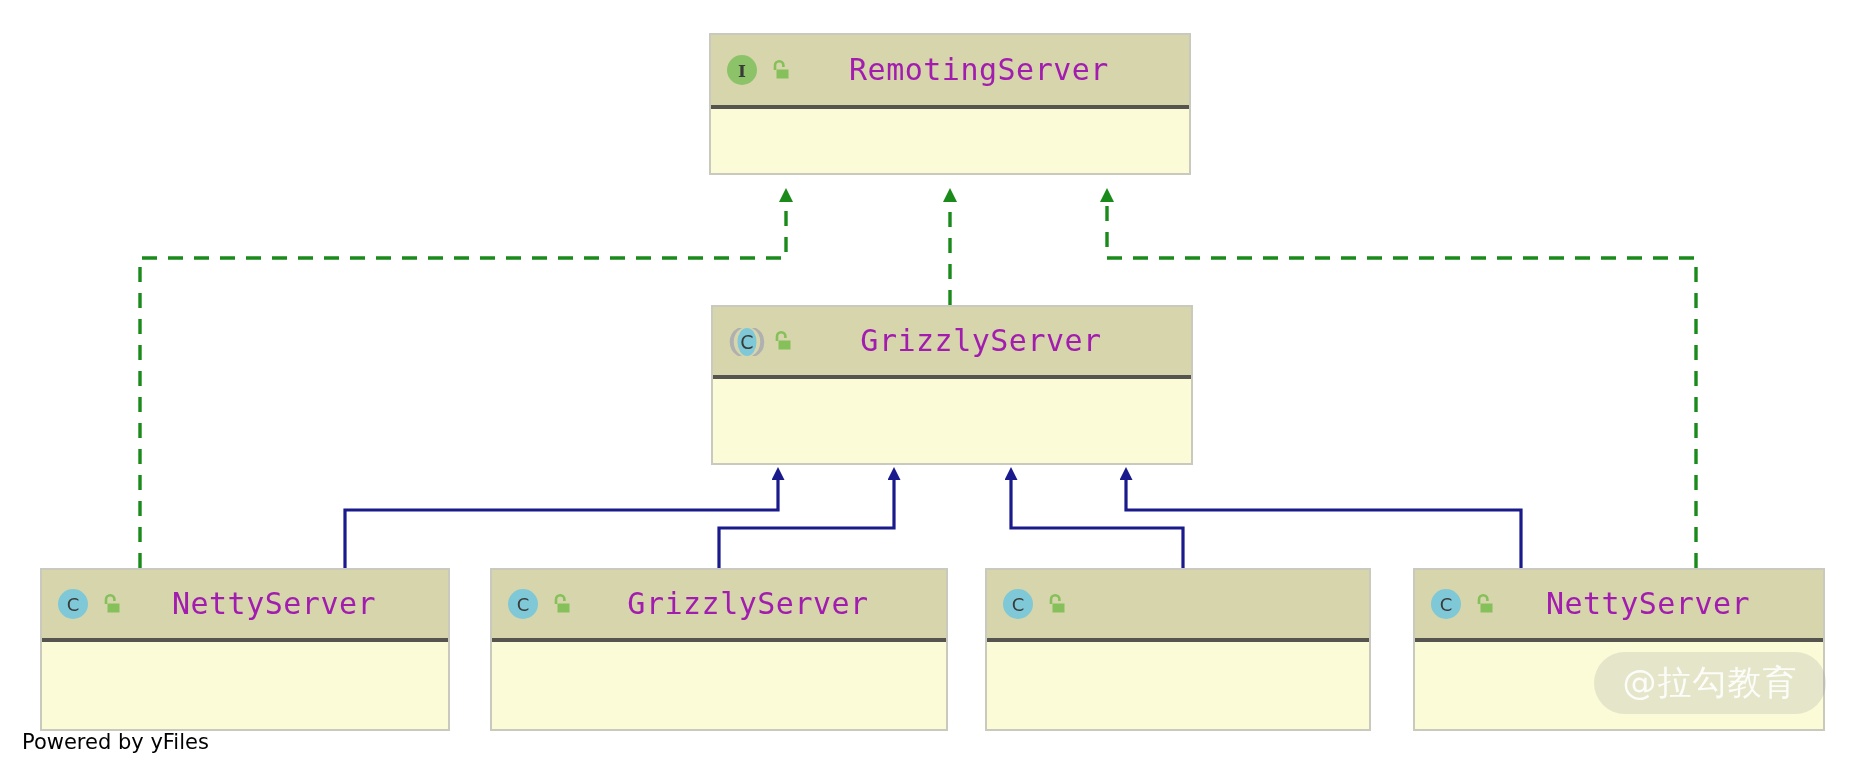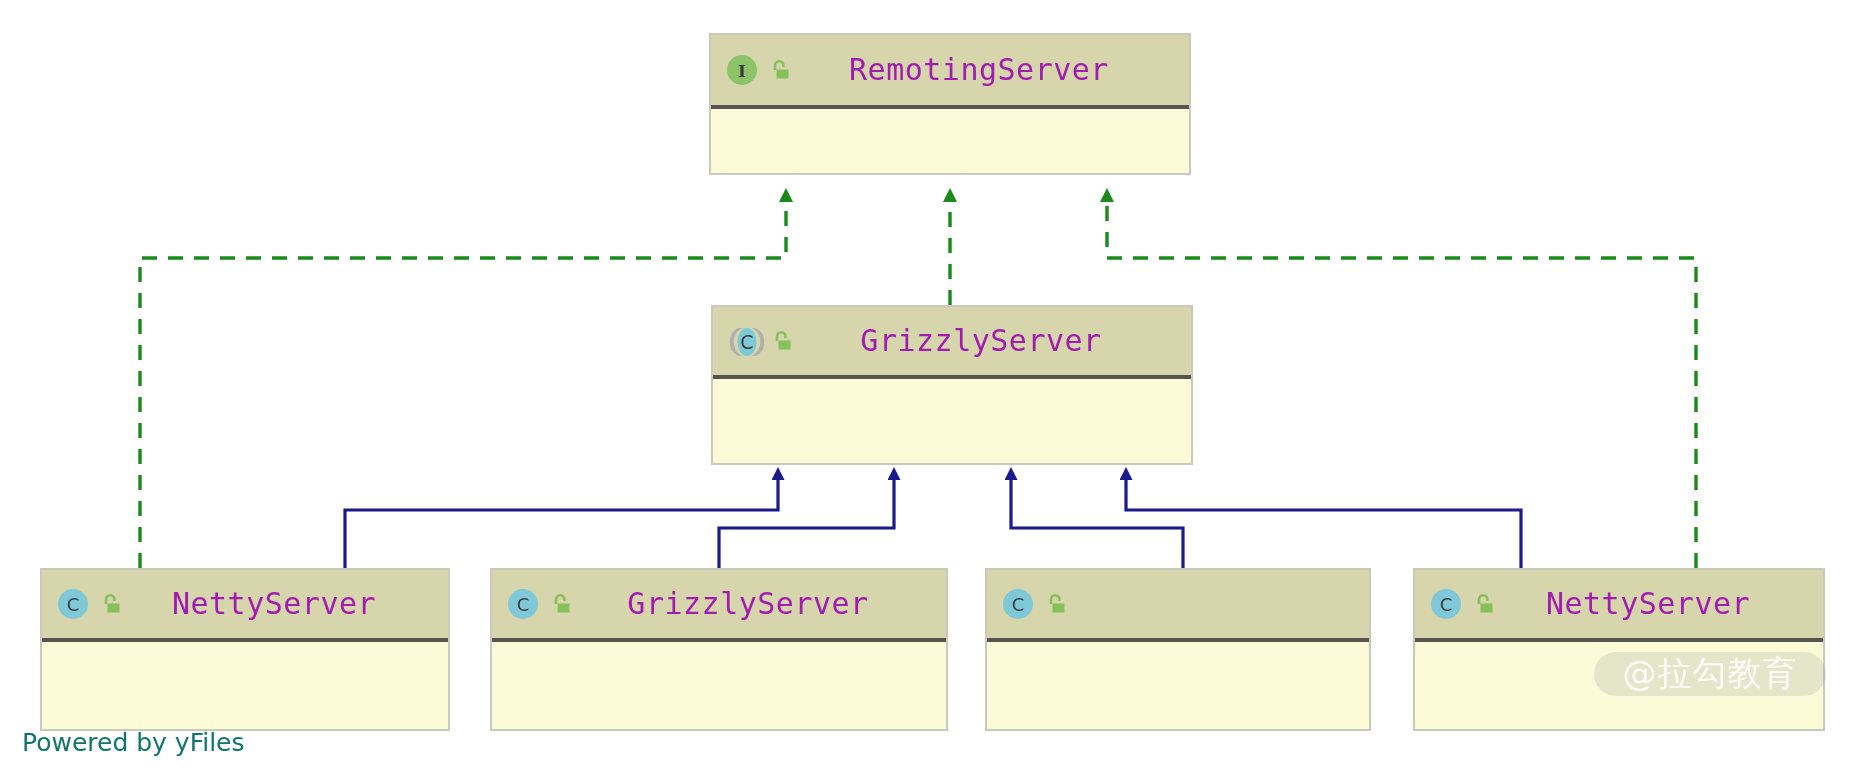--- a/index.html
+++ b/index.html
@@ -71,30 +71,30 @@
     flex: 0 0 26px;
     position: relative;
     margin-left: 2px;
   }
   .powered {
     position: absolute;
     left: 22px;
     top: 742px;
     transform: translateY(-50%);
     font-family: "DejaVu Sans", sans-serif;
-    font-size: 25px;
-    color: #0f766e;
+    font-size: 21px;
+    color: #000000;
     white-space: nowrap;
   }
   .watermark {
     position: absolute;
     left: 1594px;
     top: 652px;
     width: 232px;
-    height: 44px;
+    height: 62px;
     border-radius: 34px;
     background: rgba(150,150,150,0.22);
     display: flex;
     align-items: center;
     justify-content: center;
     pointer-events: none;
   }
   .watermark span {
     font-family: "DejaVu Sans", sans-serif;
     font-size: 34px;

